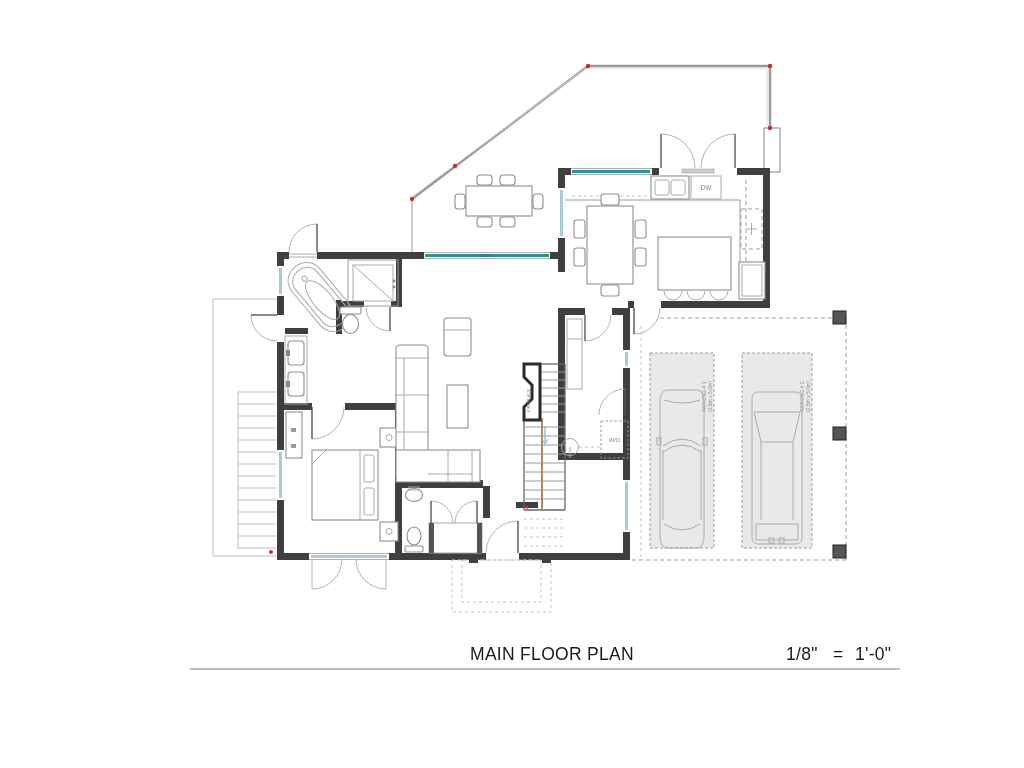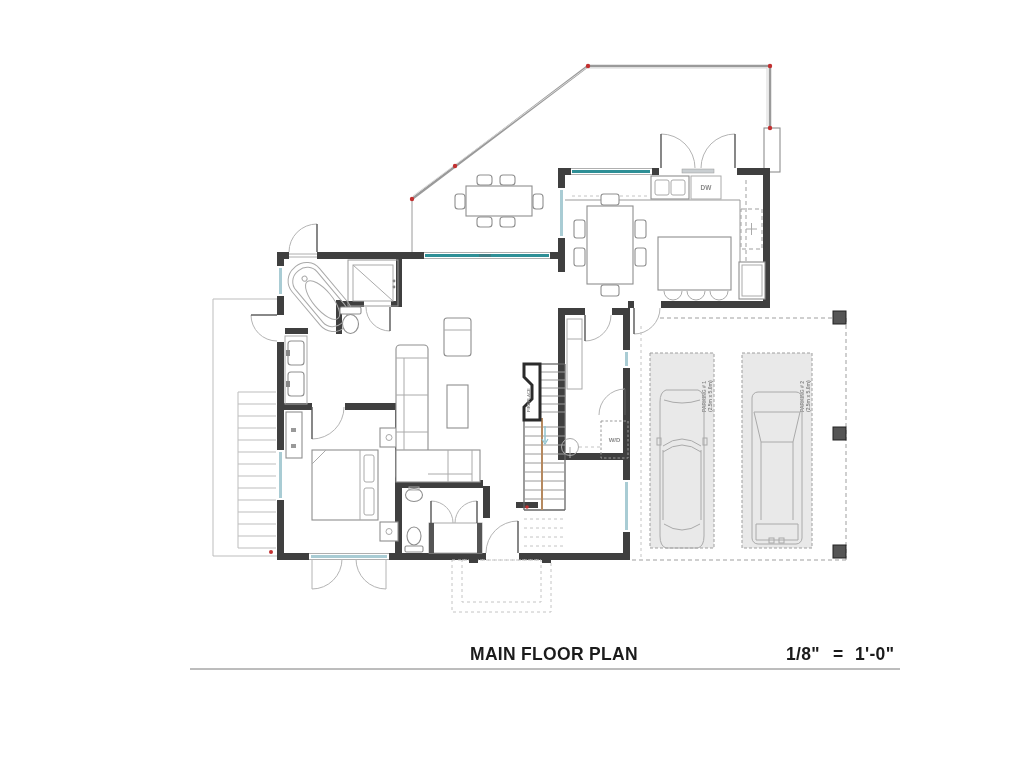--- a/index.html
+++ b/index.html
@@ -1,21 +1,21 @@
 <!DOCTYPE html>
 <html style="--wall: #3f3f3f; --window-glass: #a9ccd4; --slider-glass: #2e8f96; --marker-red: #c23030; --stall-fill: #e9e9e9; --wood: #b5895f;"><head>
 <meta charset="utf-8">
 <style>
   :root{
     --wall:#3f3f3f; --window-glass:#a9ccd4; --slider-glass:#2e8f96;
     --marker-red:#c23030; --stall-fill:#e9e9e9; --wood:#b5895f;
   }
   html,body{margin:0;padding:0;background:#ffffff;}
   .sheet{position:relative;width:1024px;height:671px;background:#fff;overflow:hidden;
-         font-family:"Liberation Sans", sans-serif;font-weight:bold;}
+         font-family:"Liberation Sans", sans-serif;}
   svg{position:absolute;inset:0;}
   .wall{fill:var(--wall);}
   .open{fill:#ffffff;}
   .thin{fill:none;stroke:#9a9a9a;stroke-width:1;}
   .furn{fill:#ffffff;stroke:#8f8f8f;stroke-width:1.1;}
   .furn2{fill:none;stroke:#aaaaaa;stroke-width:1;}
   .glass{stroke:var(--window-glass);stroke-width:3;fill:none;}
   .slider{stroke:var(--slider-glass);stroke-width:3;fill:none;}
   .frame{stroke:#9a9a9a;stroke-width:0.8;fill:none;}
   .arc{fill:none;stroke:#b4b4b4;stroke-width:1;}

